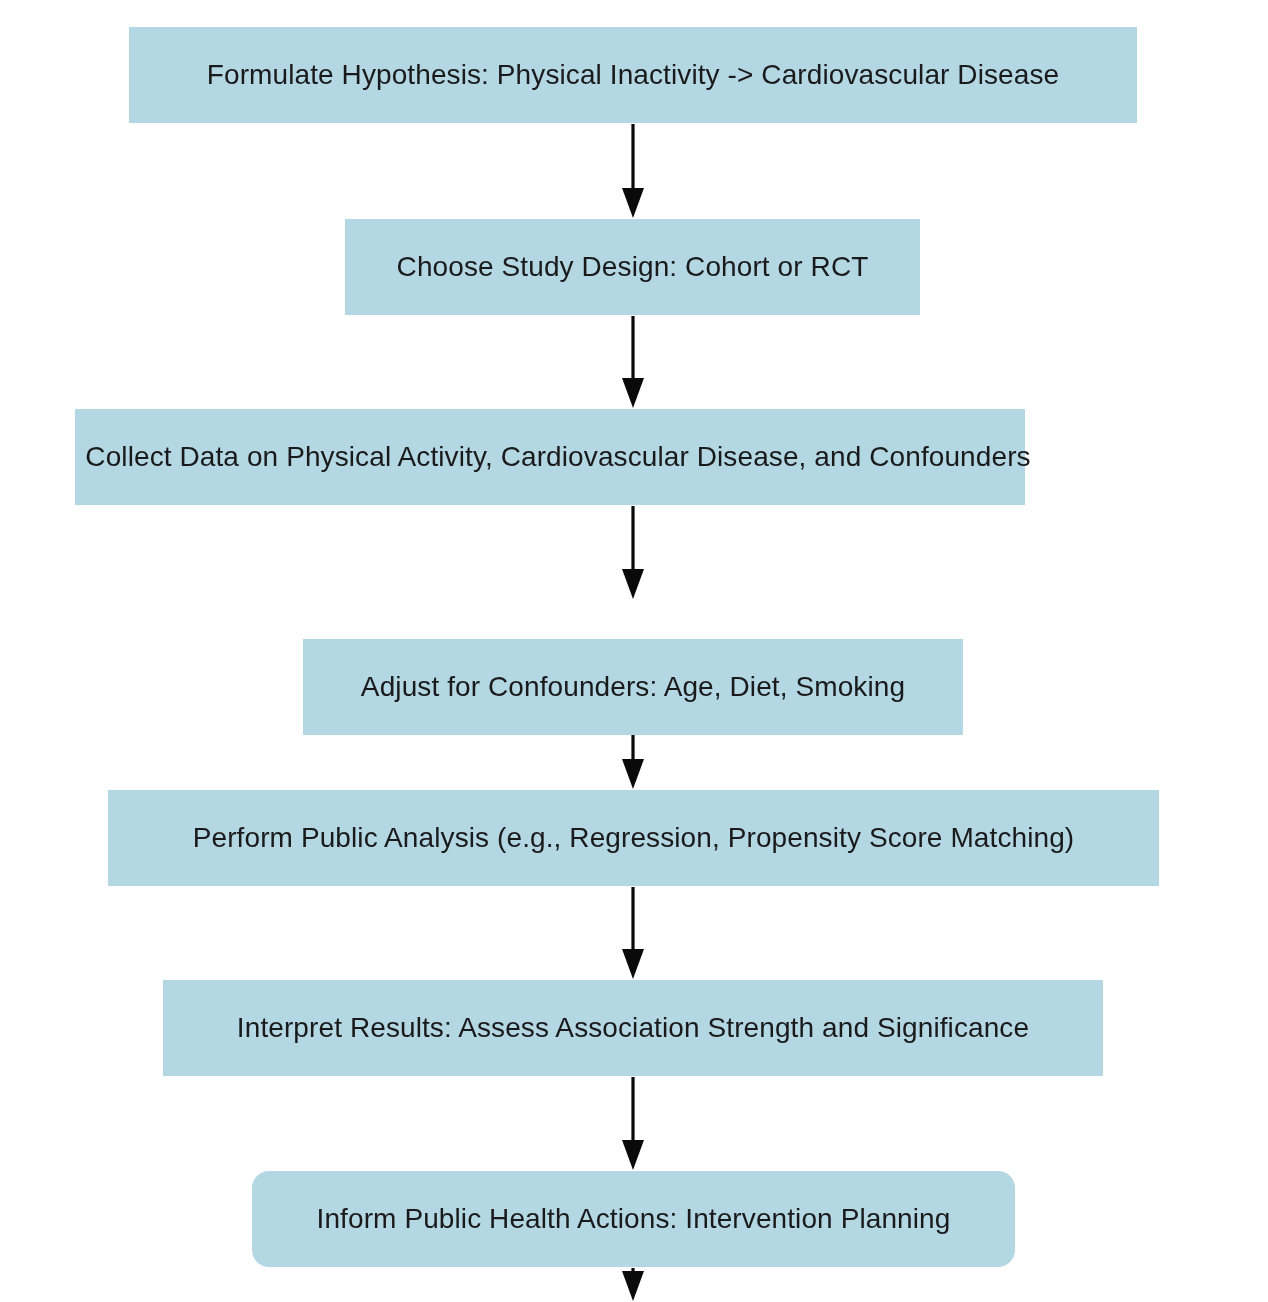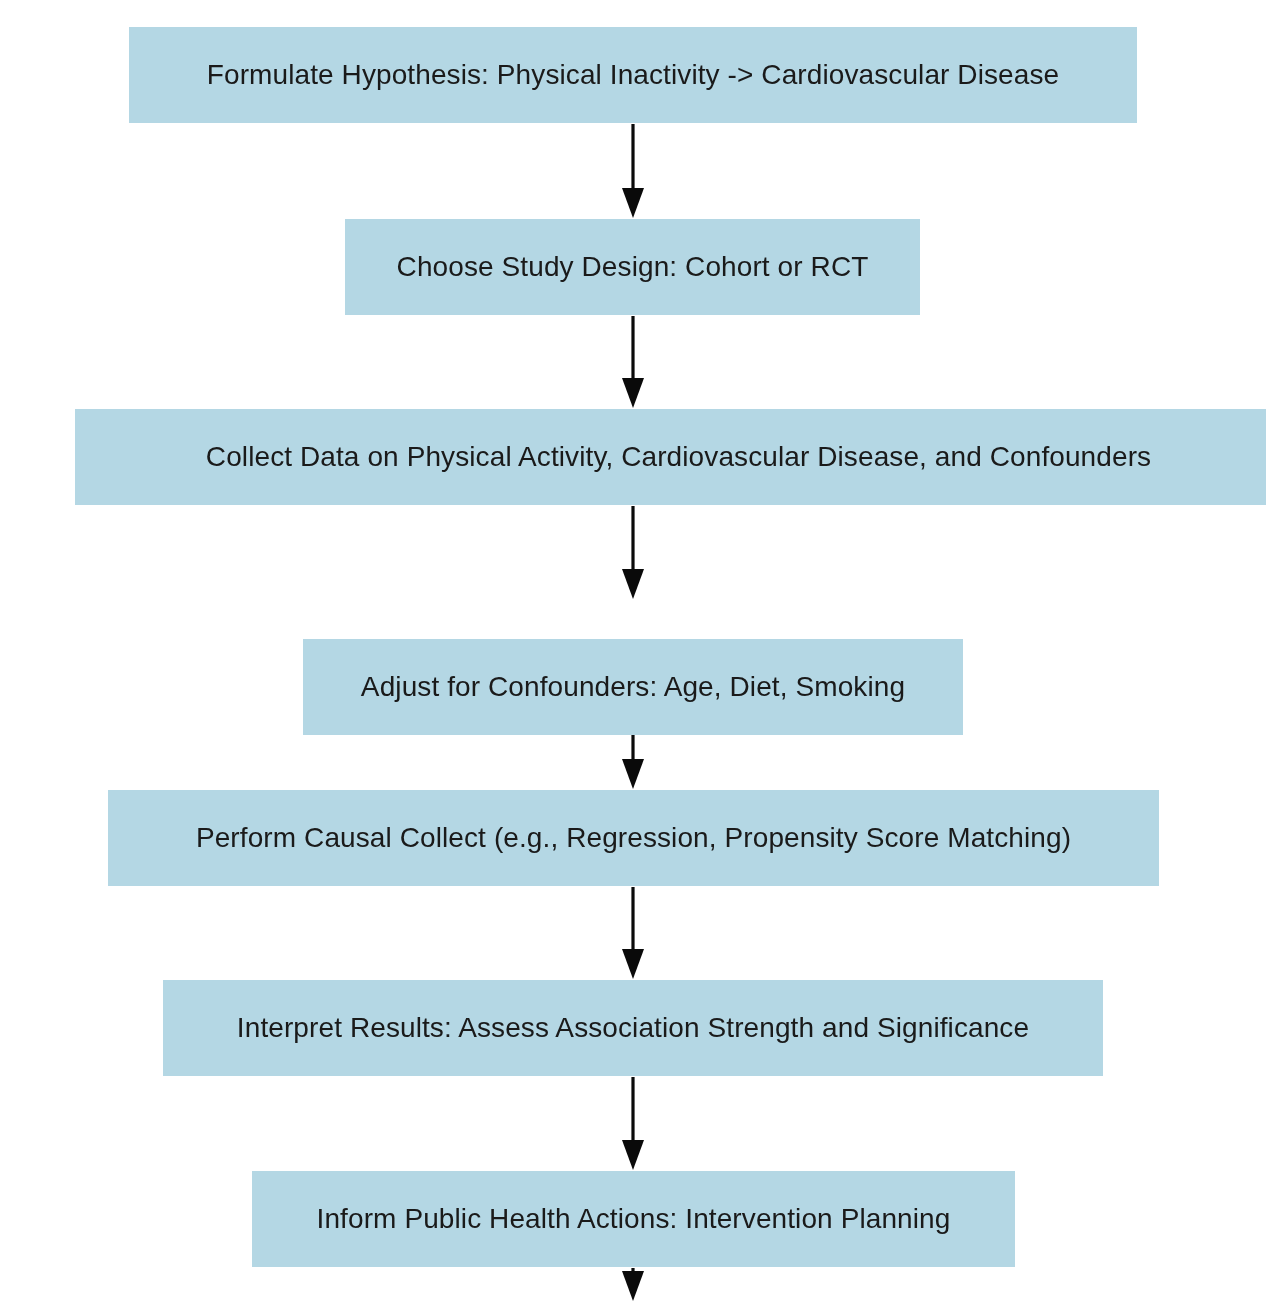--- a/index.html
+++ b/index.html
@@ -75,28 +75,28 @@
       <polygon points="622,1140 644,1140 633,1170" class="edge-head"></polygon>
       <line x1="633" y1="1268" x2="633" y2="1275" class="edge-line"></line>
       <polygon points="622,1271 644,1271 633,1301" class="edge-head"></polygon>
     </svg>
 <div class="node" style="left: 129px; top: 27px; width: 1008px; height: 96px;">
       <span>Formulate Hypothesis: Physical Inactivity -&gt; Cardiovascular Disease</span>
     </div>
     <div class="node" style="left: 345px; top: 219px; width: 575px; height: 96px;">
       <span>Choose Study Design: Cohort or RCT</span>
     </div>
-    <div class="node" style="left: 75px; top: 409px; width: 1191px; height: 96px; padding-left: 16px;">
+    <div class="node" style="left: 75px; top: 409px; width: 950px; height: 96px; padding-left: 16px;">
       <span>Collect Data on Physical Activity, Cardiovascular Disease, and Confounders</span>
     </div>
     <div class="node" style="left: 303px; top: 600px; width: 660px; height: 96px; margin-top: 39px;">
       <span>Adjust for Confounders: Age, Diet, Smoking</span>
     </div>
     <div class="node" style="left: 108px; top: 790px; width: 1051px; height: 96px;">
-      <span>Perform Causal Collect (e.g., Regression, Propensity Score Matching)</span>
+      <span>Perform Public Analysis (e.g., Regression, Propensity Score Matching)</span>
     </div>
     <div class="node" style="left: 163px; top: 980px; width: 940px; height: 96px; text-align: right;">
       <span>Interpret Results: Assess Association Strength and Significance</span>
     </div>
-    <div class="node" style="left: 252px; top: 1171px; width: 763px; height: 96px;">
+    <div class="node" style="left: 252px; top: 1171px; width: 763px; height: 96px; border-radius: 17px;">
       <span>Inform Public Health Actions: Intervention Planning</span>
     </div>
   </div>
 
 </body></html>

